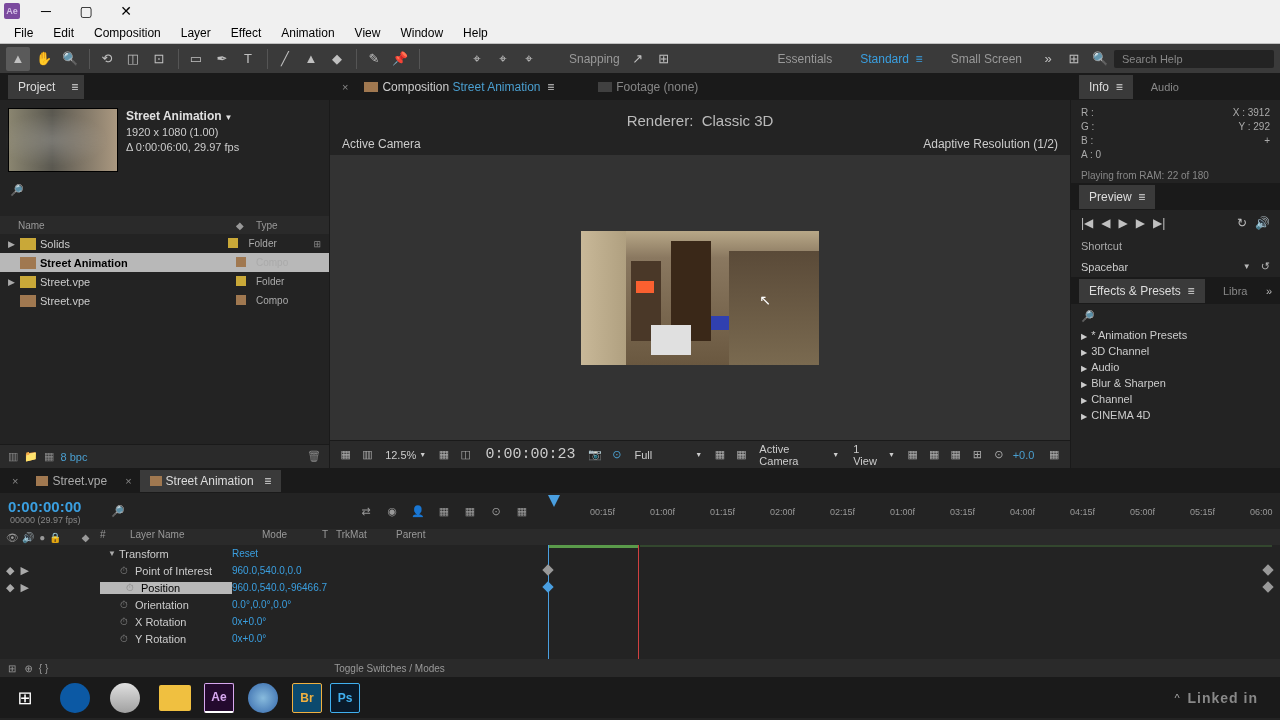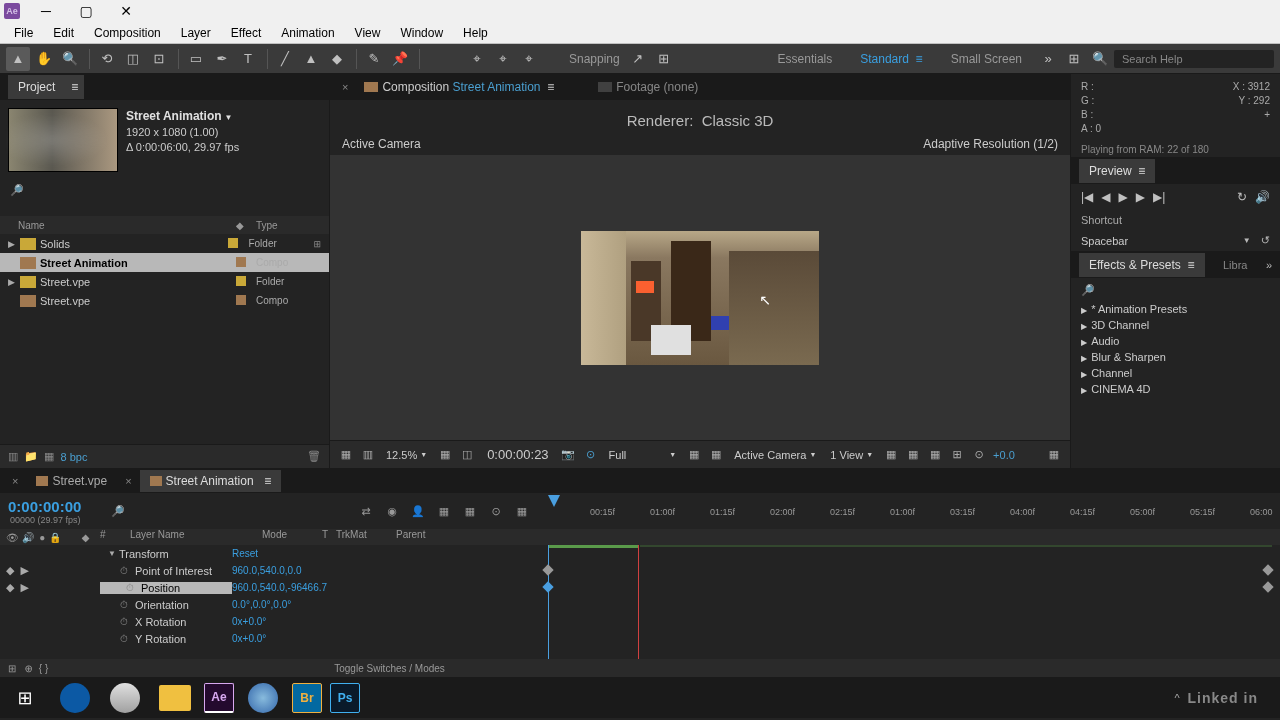--- a/index.html
+++ b/index.html
@@ -77,21 +77,21 @@
     .comp-image::after { content: ''; position: absolute; right: 0; top: 20px; bottom: 0; width: 90px; background: linear-gradient(180deg, #5a4a38 0%, #7a6a50 100%); }
     .comp-image .building1 { position: absolute; left: 50px; top: 30px; width: 30px; height: 80px; background: #4a3828; }
     .comp-image .building2 { position: absolute; left: 90px; top: 10px; width: 40px; height: 100px; background: #3a2818; }
     .comp-image .truck { position: absolute; left: 70px; bottom: 10px; width: 40px; height: 30px; background: #e0e0e0; }
     .comp-image .car1 { position: absolute; left: 55px; top: 50px; width: 18px; height: 12px; background: #fa6030; }
     .comp-image .car2 { position: absolute; left: 130px; bottom: 35px; width: 20px; height: 14px; background: #3040b0; }
     .cursor-ptr { position: absolute; left: 58%; top: 48%; font-size: 14px; color: #fff; z-index: 10; }
     .comp-footer { height: 28px; background: #2a2a2a; display: flex; align-items: center; padding: 0 8px; gap: 6px; border-top: 1px solid #1a1a1a; }
     .comp-footer .drop { color: #ccc; font-size: 11px; padding: 0 4px; display: flex; align-items: center; gap: 3px; }
     .comp-footer .drop .tri { font-size: 7px; }
-    .comp-footer .tc { color: #ccc; font-size: 13px; padding: 0 6px; }
+    .comp-footer .tc { color: #ccc; font-size: 15px; padding: 0 6px; font-family: Liberation Mono, monospace; }
     .comp-footer .icn { width: 16px; height: 16px; color: #aaa; display: flex; align-items: center; justify-content: center; }
     .comp-footer .exp { color: #4a9fd0; }
     
     
     .right-panels { width: 210px; background: #232323; border-left: 1px solid #1a1a1a; display: flex; flex-direction: column; }
     .info-panel { border-bottom: 1px solid #1a1a1a; }
     .info-content { padding: 6px 10px; display: flex; font-size: 10px; color: #aaa; }
     .info-rgb { flex: 1; line-height: 1.4; }
     .info-xy { text-align: right; line-height: 1.4; }
     .info-ram { padding: 2px 10px; font-size: 10px; color: #888; overflow: hidden; white-space: nowrap; }
@@ -160,21 +160,21 @@
     
     
     .taskbar { height: 41px; background: #1a1a1a; display: flex; align-items: center; padding: 0 4px; gap: 8px; }
     .taskbar .tb-item { width: 42px; height: 32px; display: flex; align-items: center; justify-content: center; border-radius: 2px; }
     .taskbar .tb-item.win { color: #fff; font-size: 18px; }
     .taskbar .tb-item.edge { background: #0c59a4; border-radius: 50%; width: 30px; height: 30px; }
     .taskbar .tb-item.safari { background: linear-gradient(#e0e0e0, #a0a0a0); border-radius: 50%; width: 30px; height: 30px; }
     .taskbar .tb-item.folder { background: #f0c040; width: 32px; height: 26px; }
     .taskbar .tb-item.ae { background: #240a2e; color: #d8a8f0; font-size: 12px; font-weight: bold; border: 1px solid #d8a8f0; width: 30px; height: 30px; border-bottom: 2px solid #fff; }
     .taskbar .tb-item.globe { background: radial-gradient(#88bbdd, #3366aa); border-radius: 50%; width: 30px; height: 30px; }
-    .taskbar .tb-item.br { background: #0369a1; color: #f0b040; font-size: 12px; font-weight: bold; border: 1px solid #f0b040; width: 30px; height: 30px; }
+    .taskbar .tb-item.br { background: #0c4a6e; color: #f0b040; font-size: 12px; font-weight: bold; border: 1px solid #f0b040; width: 30px; height: 30px; }
     .taskbar .tb-item.ps { background: #0a1a2a; color: #40b0f0; font-size: 12px; font-weight: bold; border: 1px solid #40b0f0; width: 30px; height: 30px; }
     .taskbar .tb-right { margin-left: auto; display: flex; align-items: center; gap: 8px; }
     .taskbar .linked { color: #888; font-size: 14px; font-weight: bold; letter-spacing: 1px; }
   </style>
 </head>
 <body>
 
 <div class="title-bar">
   <div class="app-icon">Ae</div>
   <div class="win-btns">
@@ -367,20 +367,25 @@
       <span class="icn">⊙</span>
       <span class="exp">+0.0</span>
       <span style="flex:1"></span>
       <span class="icn">▦</span>
     </div>
   </div>
 
   <div class="right-panels">
 
     <div class="info-panel">
+      <div class="panel-tabs">
+        <div class="panel-tab"><span>Info</span> &nbsp;≡</div>
+        <div style="width:10px"></div>
+        <div style="color:#888;padding:5px 8px">Audio</div>
+      </div>
       <div class="info-content">
         <div class="info-rgb">
           <div>R :</div>
           <div>G :</div>
           <div>B :</div>
           <div>A : 0</div>
         </div>
         <div class="info-xy">
           <div>X : 3912</div>
           <div>Y :   292</div>

